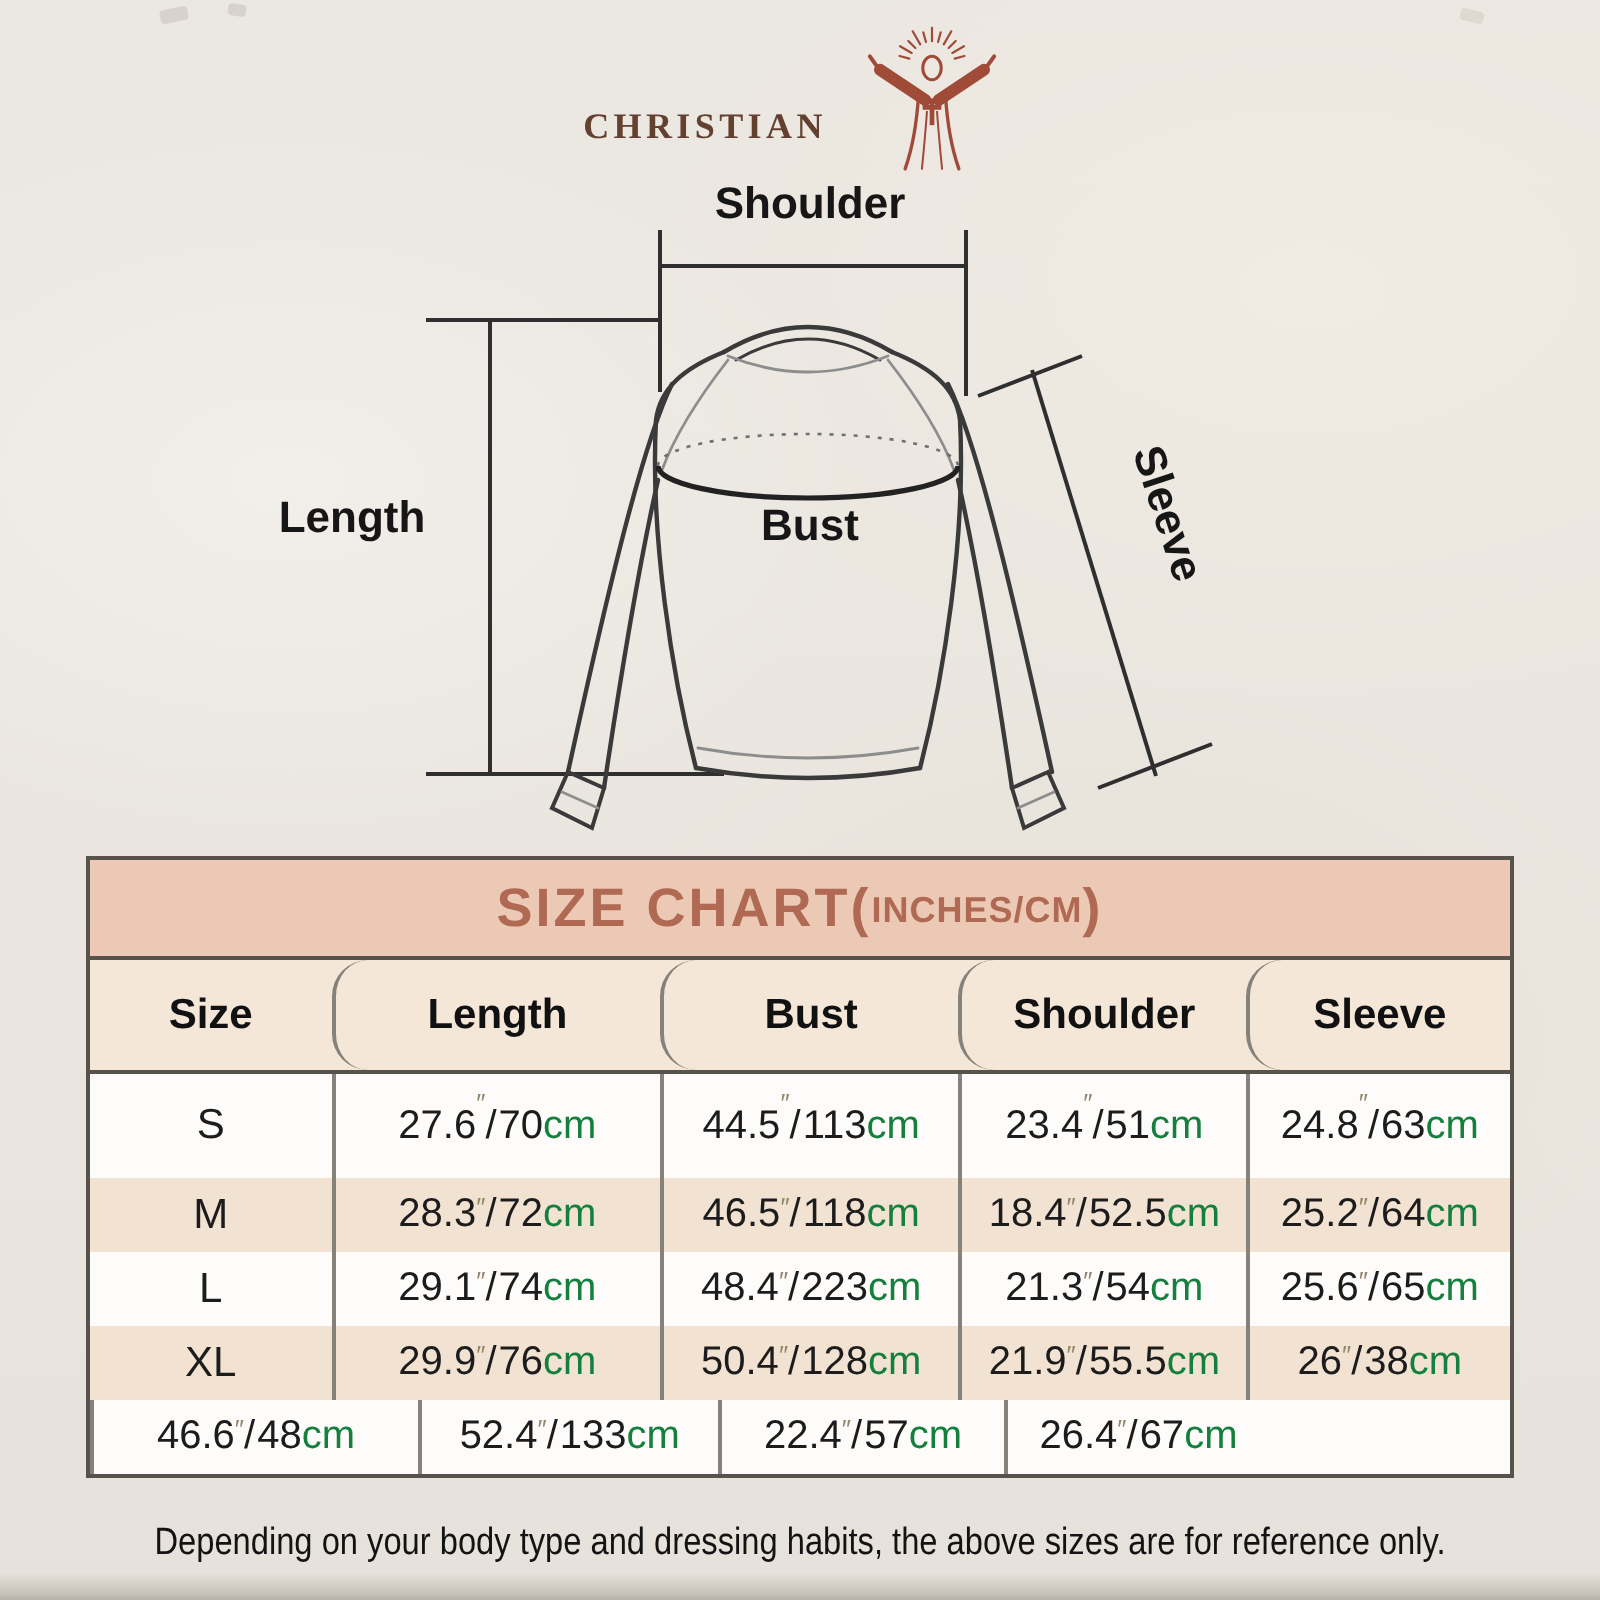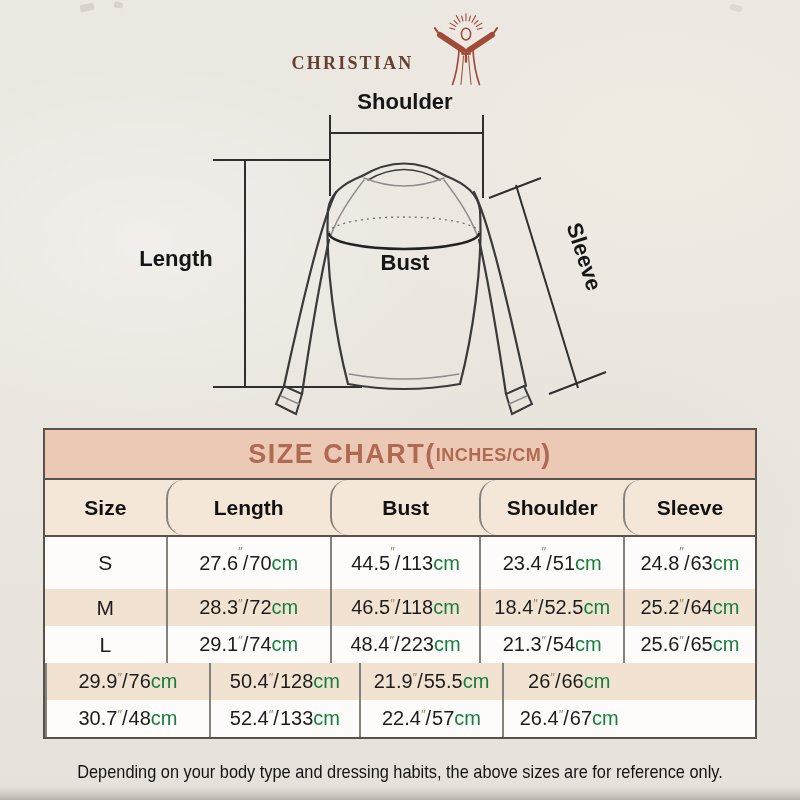--- a/index.html
+++ b/index.html
@@ -269,20 +269,23 @@
           </div>
           <div class="cell dcell c4">
             <span class="num">25.6</span>
             <span class="inch">″</span>
             <span class="slash">/</span>
             <span class="num">65</span>
             <span class="cm">cm</span>
           </div>
         </div>
         <div class="trow beige">
+          <div class="cell dcell c0">
+            <span class="size-letter">XL</span>
+          </div>
           <div class="cell dcell c1">
             <span class="num">29.9</span>
             <span class="inch">″</span>
             <span class="slash">/</span>
             <span class="num">76</span>
             <span class="cm">cm</span>
           </div>
           <div class="cell dcell c2">
             <span class="num">50.4</span>
             <span class="inch">″</span>
@@ -294,27 +297,27 @@
             <span class="num">21.9</span>
             <span class="inch">″</span>
             <span class="slash">/</span>
             <span class="num">55.5</span>
             <span class="cm">cm</span>
           </div>
           <div class="cell dcell c4">
             <span class="num">26</span>
             <span class="inch">″</span>
             <span class="slash">/</span>
-            <span class="num">66</span>
+            <span class="num">38</span>
             <span class="cm">cm</span>
           </div>
         </div>
         <div class="trow white">
           <div class="cell dcell c1">
-            <span class="num">30.7</span>
+            <span class="num">46.6</span>
             <span class="inch">″</span>
             <span class="slash">/</span>
             <span class="num">48</span>
             <span class="cm">cm</span>
           </div>
           <div class="cell dcell c2">
             <span class="num">52.4</span>
             <span class="inch">″</span>
             <span class="slash">/</span>
             <span class="num">133</span>

